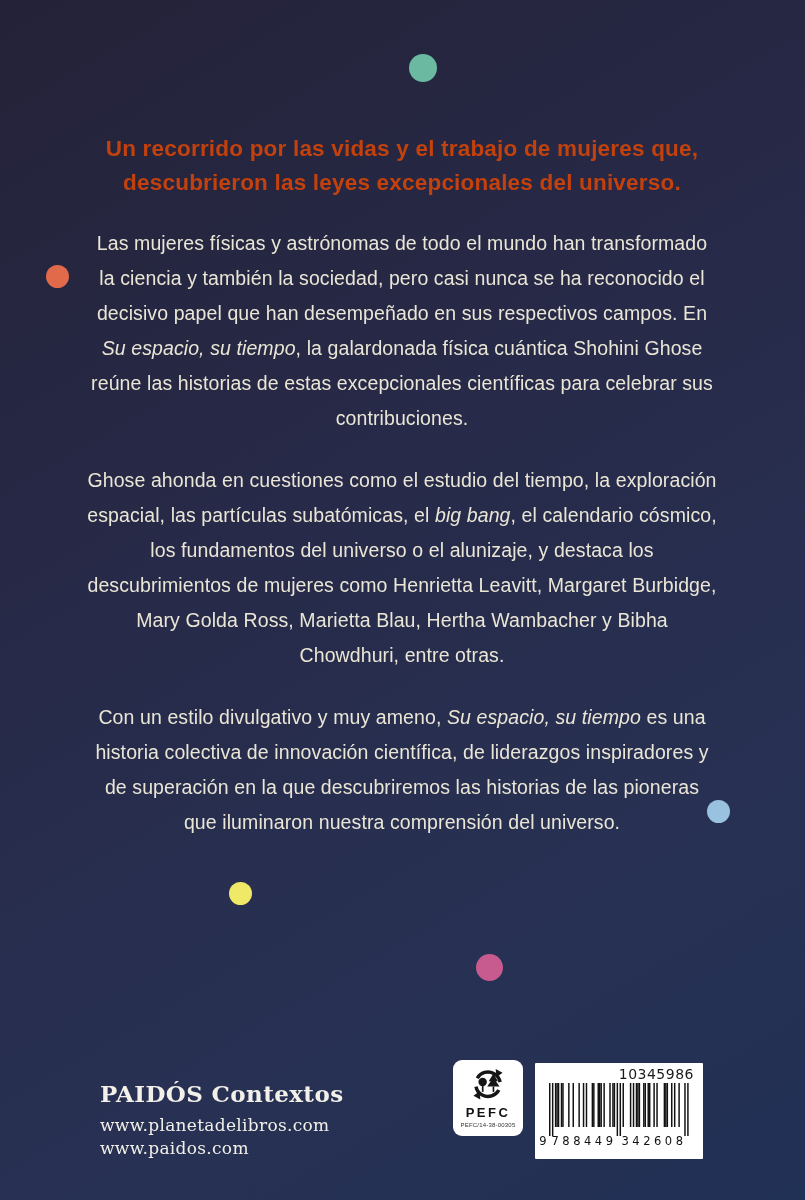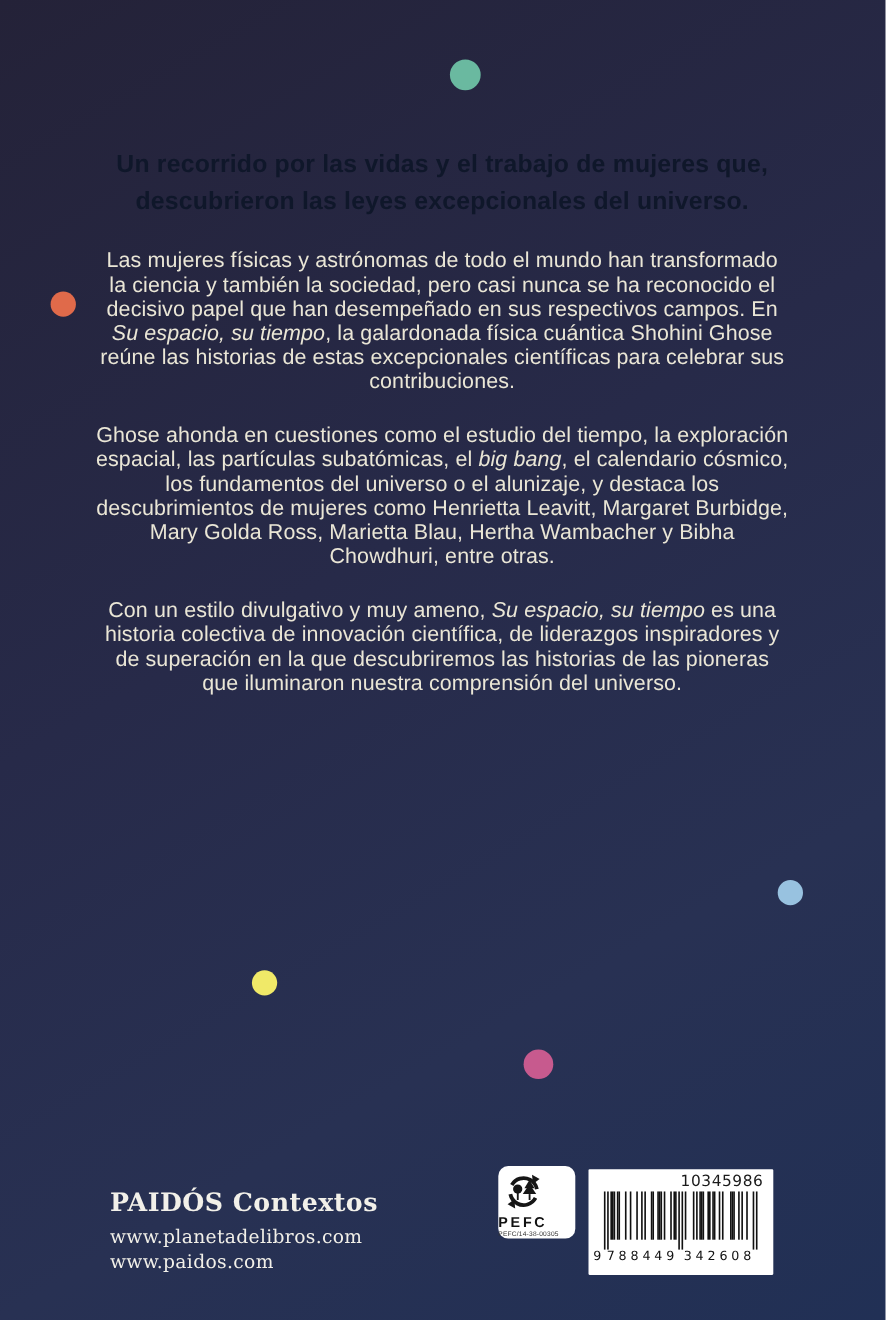--- a/index.html
+++ b/index.html
@@ -10,34 +10,34 @@
   }
   .cover{position:absolute;inset:0;}
   .dot{position:absolute;border-radius:50%;}
   .content{
     position:absolute;left:87px;top:132px;width:630px;
     text-align:center;
   }
   .headline{font-weight:700;font-size:22.5px;line-height:34px;letter-spacing:.2px;margin-bottom:26px;}
   .hl{white-space:nowrap;}
   .para{
-    margin:0 0 27px 0;font-size:19.5px;line-height:22px;letter-spacing:.1px;
+    margin:0 0 27px 0;font-size:19.5px;line-height:35px;letter-spacing:.1px;
     font-weight:400;
   }
   .it{font-style:italic;}
   .footer-left{
     position:absolute;left:100px;top:1080px;text-align:left;
     font-family:"DejaVu Serif","Liberation Serif",serif;color:#f2f0e9;
   }
   .imprint{font-weight:700;font-size:23px;letter-spacing:.4px;margin-bottom:7px;}
   .url{font-size:17px;line-height:23px;letter-spacing:.3px;}
   .pefc{
-    position:absolute;left:453px;top:1060px;width:70px;height:66px;
+    position:absolute;left:453px;top:1060px;width:70px;height:76px;
     background:#fff;border-radius:9px;display:flex;flex-direction:column;
-    align-items:flex-start;justify-content:flex-start;padding-top:6px;box-sizing:border-box;
+    align-items:center;justify-content:flex-start;padding-top:6px;box-sizing:border-box;
   }
   .pefc-logo{width:46px;height:38px;display:block;}
   .pefc-label{font-weight:700;font-size:13px;letter-spacing:2.5px;color:#111;margin-top:1px;}
   .pefc-cert{font-size:6px;color:#333;margin-top:2px;letter-spacing:.2px;}
   .barcode-box{
     position:absolute;left:535px;top:1063px;width:168px;height:96px;
     background:#fff;border-radius:1px;
   }
   .bc-top{
     position:absolute;top:3px;right:9px;font-size:14px;color:#1a1a1a;
@@ -53,21 +53,21 @@
 
   <div id="dots-layer">
       <div class="dot" style="left: 409px; top: 54px; width: 28px; height: 28px; background: rgb(106, 185, 160);"></div>
       <div class="dot" style="left: 45.5px; top: 264.5px; width: 23px; height: 23px; background: rgb(224, 106, 74);"></div>
       <div class="dot" style="left: 706.5px; top: 799.5px; width: 23px; height: 23px; background: rgb(152, 194, 224);"></div>
       <div class="dot" style="left: 228.5px; top: 881.5px; width: 23px; height: 23px; background: rgb(240, 233, 104);"></div>
       <div class="dot" style="left: 475.5px; top: 953.5px; width: 27px; height: 27px; background: rgb(199, 90, 142);"></div>
     </div>
 
   <div class="content" id="content" style="color: rgb(234, 230, 214);">
-    <div class="headline" id="headline" style="color: #0f172a;">
+    <div class="headline" id="headline" style="color: #c2410c;">
       <div class="hl">Un recorrido por las vidas y el trabajo de mujeres que,</div>
       <div class="hl">descubrieron las leyes excepcionales del universo.</div>
     </div>
 
     <p class="para"><span>Las mujeres físicas y astrónomas de todo el mundo han transformado la ciencia y también la sociedad, pero casi nunca se ha reconocido el decisivo papel que han desempeñado en sus respectivos campos. En </span><span class="it">Su espacio, su tiempo</span><span>, la galardonada física cuántica Shohini Ghose reúne las historias de estas excepcionales científicas para celebrar sus contribuciones.</span></p>
 
     <p class="para"><span>Ghose ahonda en cuestiones como el estudio del tiempo, la exploración espacial, las partículas subatómicas, el </span><span class="it">big bang</span><span>, el calendario cósmico, los fundamentos del universo o el alunizaje, y destaca los descubrimientos de mujeres como Henrietta Leavitt, Margaret Burbidge, Mary Golda Ross, Marietta Blau, Hertha Wambacher y Bibha Chowdhuri, entre otras.</span></p>
 
     <p class="para"><span>Con un estilo divulgativo y muy ameno, </span><span class="it">Su espacio, su tiempo</span><span> es una historia colectiva de innovación científica, de liderazgos inspiradores y de superación en la que descubriremos las historias de las pioneras que iluminaron nuestra comprensión del universo.</span></p>
   </div>

